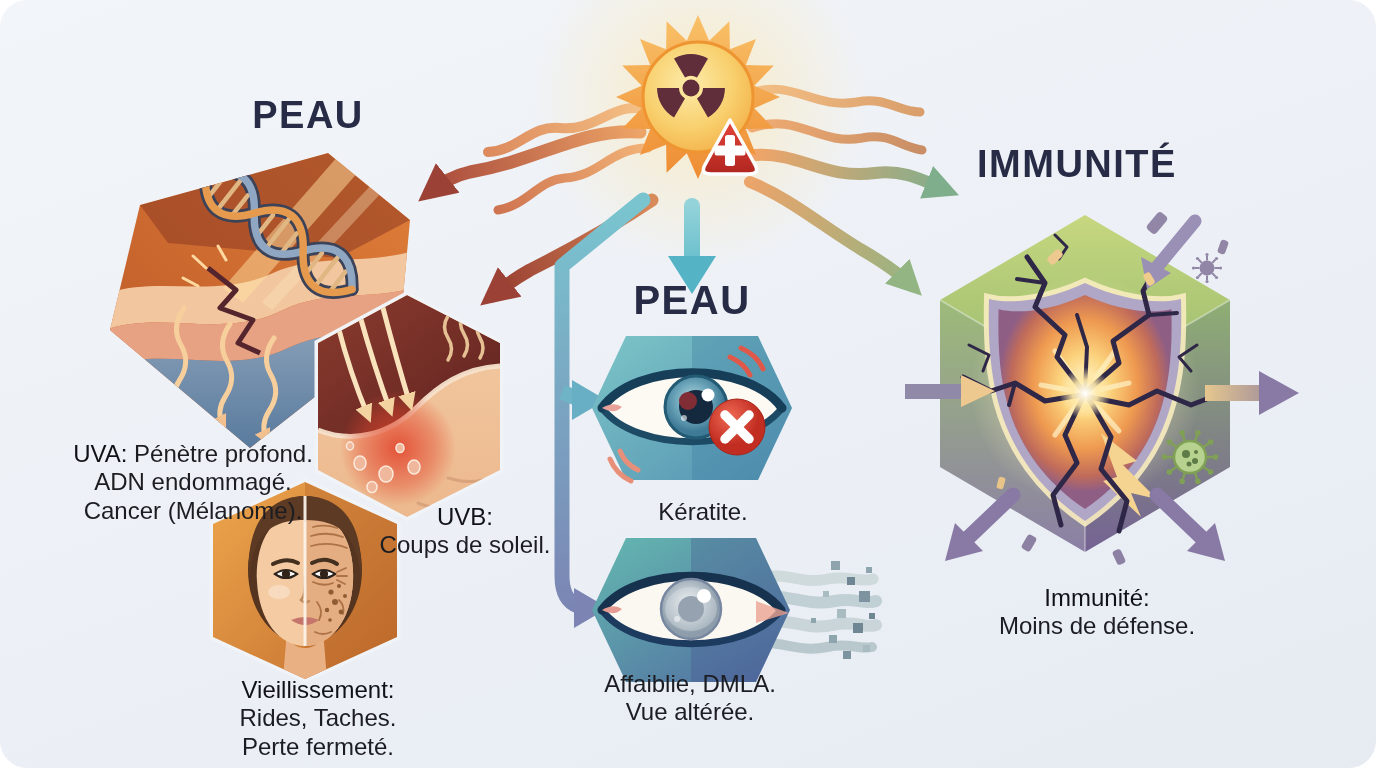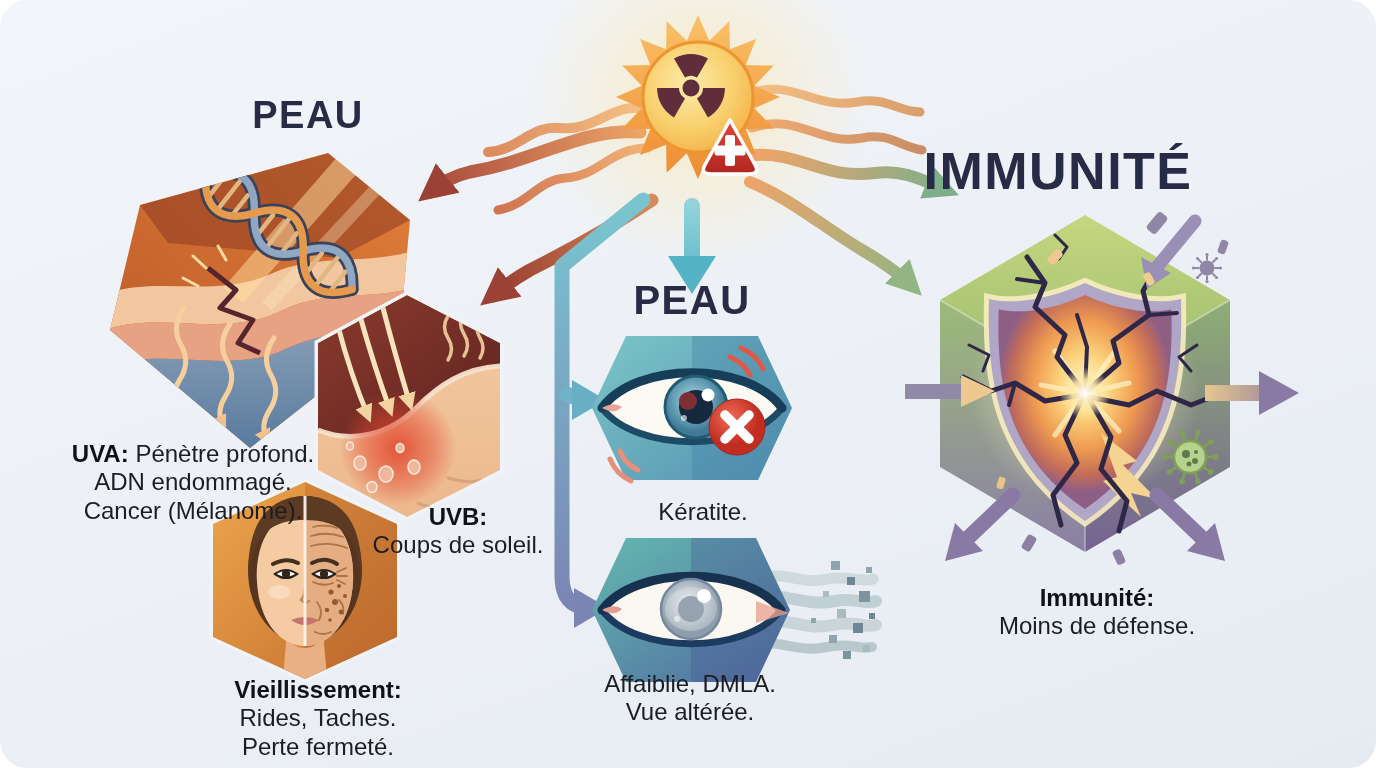--- a/index.html
+++ b/index.html
@@ -12,21 +12,21 @@
   .abs{position:absolute;}
   svg{display:block;overflow:visible;}
   .ttl{
     position:absolute;text-align:center;font-weight:700;color:#272b45;
     letter-spacing:1.5px;line-height:1;
   }
   .cap{
     position:absolute;text-align:center;font-size:24px;line-height:1.18;
     color:#1c1d22;
   }
-  .cap b{font-weight:700;color:#101218;}
+  .cap b{font-weight:400;color:#101218;}
 </style>
 </head>
 <body>
 
 <div class="canvas">
 
   <svg class="abs" style="left:0;top:0;" width="1376" height="768" viewBox="0 0 1376 768">
     <defs>
       <radialGradient id="sunHalo">
           <stop offset="0" stop-color="#fce8b4" stop-opacity=".75"></stop>
@@ -576,29 +576,29 @@
       <rect x="-5" y="-8" width="10" height="16" rx="3" transform="translate(124,348) rotate(30)" fill="#8d81a3"></rect>
       <rect x="-4.5" y="-7.5" width="9" height="15" rx="3" transform="translate(214,362) rotate(-25)" fill="#8d81a3"></rect>
       <rect x="-4.5" y="-8" width="9" height="16" rx="3" transform="translate(150,62) rotate(45)" fill="#eec98f"></rect>
       <rect x="-4" y="-6.5" width="8" height="13" rx="3" transform="translate(244,84) rotate(-30)" fill="#f0cc8c"></rect>
       <rect x="-3.5" y="-6" width="7" height="12" rx="2.5" transform="translate(96,288) rotate(15)" fill="#e9c489"></rect>
     </g>
   </svg>
 
   <div class="ttl" style="left:158px;top:96px;width:300px;font-size:38px;">PEAU</div>
   <div class="ttl" style="left:542px;top:280px;width:300px;font-size:40px;">PEAU</div>
-  <div class="ttl" style="left:908px;top:145px;width:300px;font-size:52px;">IMMUNITÉ</div>
+  <div class="ttl" style="left:927px;top:145px;width:300px;font-size:38px;">IMMUNITÉ</div>
 
   <div class="cap" style="left:43px;top:440px;width:300px;">
     <div><b>UVA:</b> <span>Pénètre profond.</span></div>
     <div>ADN endommagé.</div>
     <div>Cancer (Mélanome).</div>
   </div>
 
-  <div class="cap" style="left:338px;top:503px;width:240px;">
+  <div class="cap" style="left:345px;top:503px;width:240px;">
     <div><b>UVB:</b></div>
     <div>Coups de soleil.</div>
   </div>
 
   <div class="cap" style="left:193px;top:676px;width:250px;">
     <div><b>Vieillissement:</b></div>
     <div>Rides, Taches.</div>
     <div>Perte fermeté.</div>
   </div>
 

